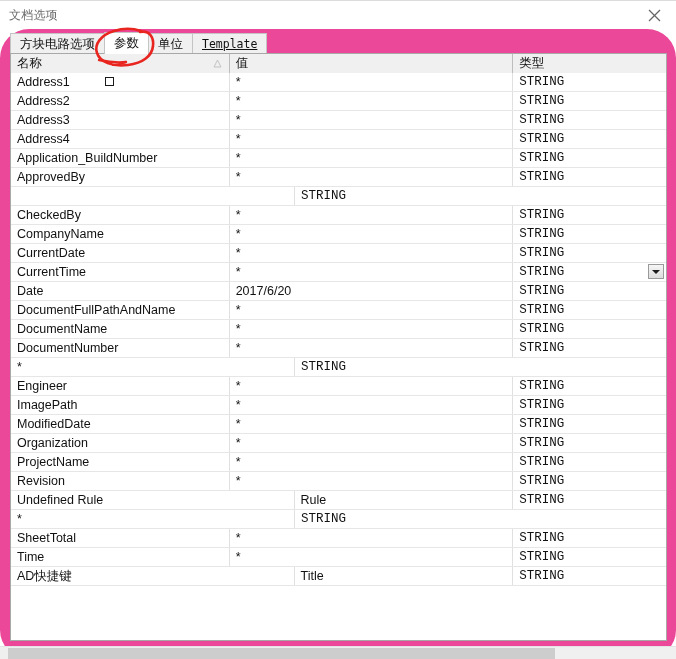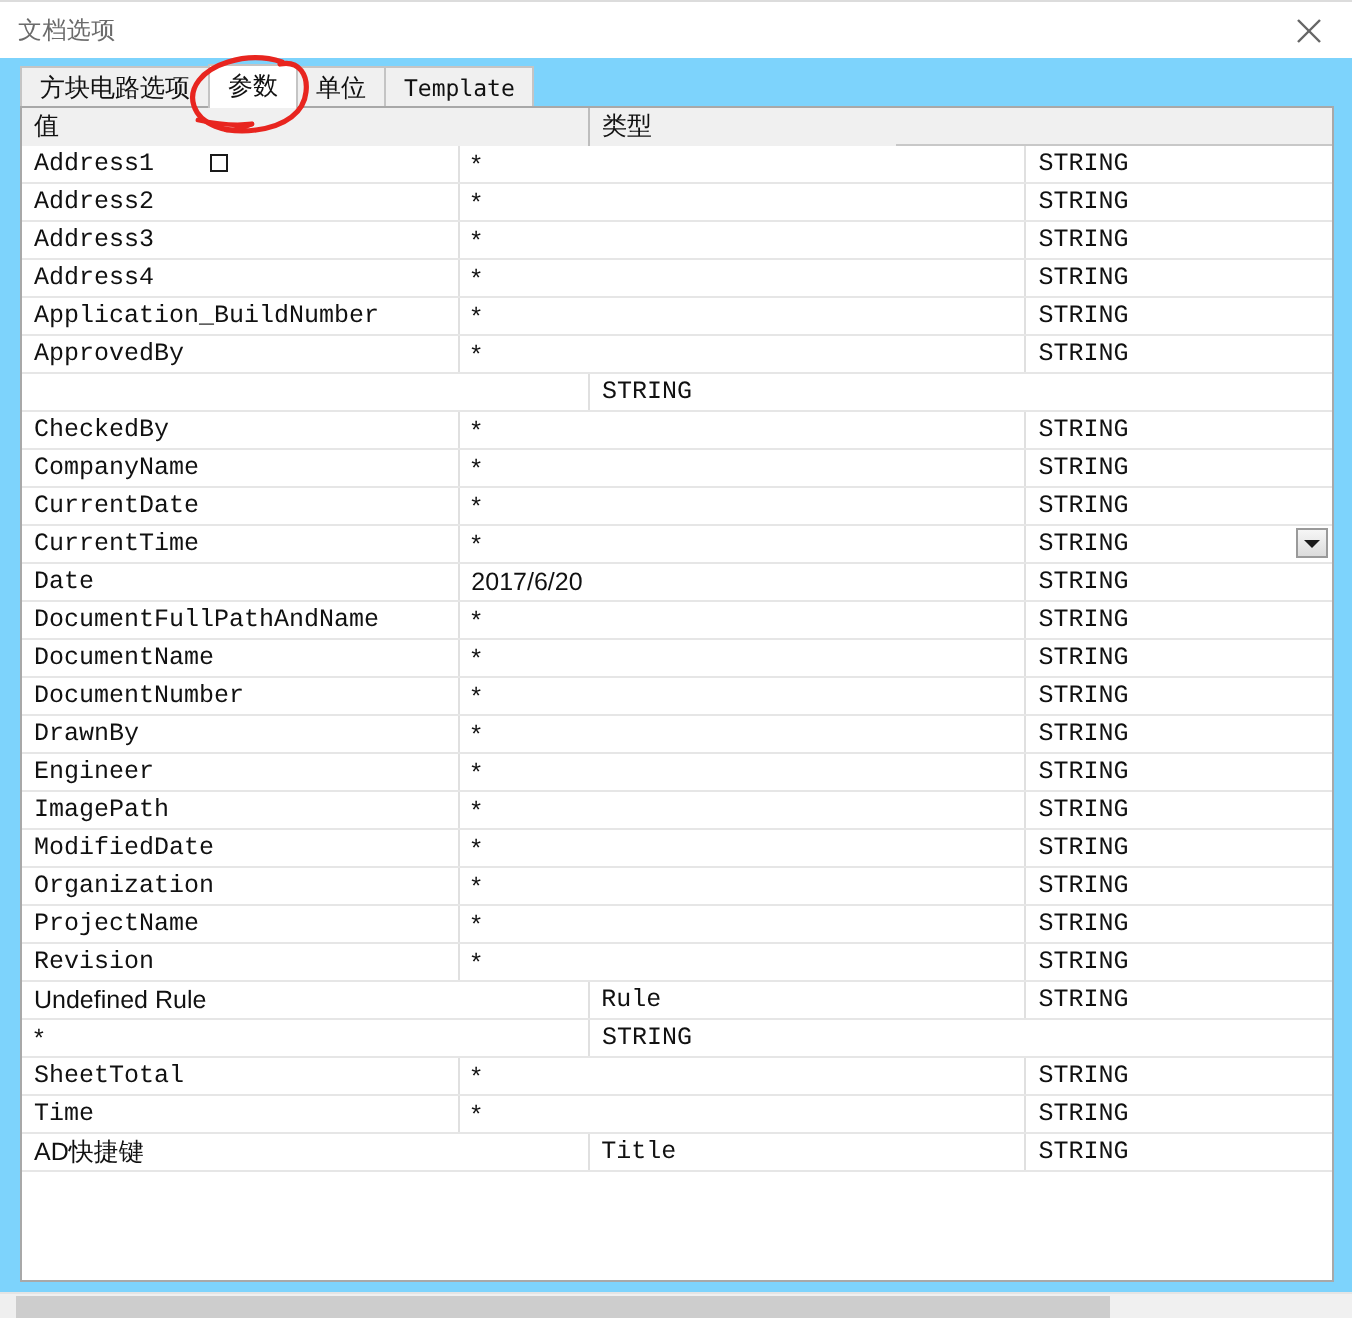--- a/index.html
+++ b/index.html
@@ -44,22 +44,23 @@
     cursor: pointer;
   }
   .close-btn svg { display: block; }
 
   
   .dialog-body {
     position: absolute;
     left: 0; top: 29px;
     width: 676px;
     height: 630px;
-    background: #7dd3fc;
-    box-sizing: border-box;
+    background: #ec4899;
+    box-sizing: border-box;
+    border-radius: 29px;
   }
 
   
   .tabstrip {
     position: absolute;
     left: 10px; top: 3px;
     width: 656px;
     height: 22px;
     display: flex;
     align-items: flex-end;
@@ -81,20 +82,21 @@
   }
   .tab.active {
     background: #ffffff;
     z-index: 3;
     height: 22px;
     line-height: 21px;
   }
   .tab.latin {
     font-family: "DejaVu Sans Mono", "Liberation Mono", monospace;
     font-size: 11.5px;
+    text-decoration: underline;
   }
 
   
   .grid-panel {
     position: absolute;
     left: 10px; top: 24px;
     width: 657px;
     height: 588px;
     background: #ffffff;
     border: 1px solid #a8a8a8;
@@ -150,21 +152,21 @@
     height: 18px;
     line-height: 18px;
     font-size: 12.5px;
     color: #111;
     padding-left: 6px;
     white-space: nowrap;
     overflow: hidden;
     border-right: 1px solid #e0e0e0;
     position: relative;
   }
-  .cell.c1 { width: 219px; font-family: Liberation Mono, monospace; }
+  .cell.c1 { width: 219px; }
   .cell.c2 { width: 284px; }
   .cell.c3 { width: 153px; border-right: none; font-family: Liberation Mono, monospace; }
 
   .mini-square {
     position: absolute;
     left: 94px;
     top: 4px;
     width: 9px; height: 9px;
     border: 1px solid #1a1a1a;
     background: #ffffff;
@@ -252,20 +254,26 @@
       <span>单位</span>
     </div>
     <div class="tab latin">
       <span>Template</span>
     </div>
   </div>
 
   <div class="grid-panel">
 
     <div class="grid-header">
+      <div class="hcell c1">
+        <span>名称</span>
+        <svg class="sort-indicator" viewBox="0 0 9 9">
+          <polygon points="4.5,1 8,8 1,8" fill="none" stroke="#8a8a8a" stroke-width="1"></polygon>
+        </svg>
+      </div>
       <div class="hcell c2">
         <span>值</span>
       </div>
       <div class="hcell c3">
         <span>类型</span>
       </div>
     </div>
 
     <div class="grid-rows" id="grid-rows">
         <div class="row">
@@ -338,21 +346,20 @@
           <div class="cell c1">DocumentName</div>
           <div class="cell c2">*</div>
           <div class="cell c3">STRING</div>
         </div>
         <div class="row">
           <div class="cell c1">DocumentNumber</div>
           <div class="cell c2">*</div>
           <div class="cell c3">STRING</div>
         </div>
         <div class="row">
-          <div class="cell c1">DrawnBy</div>
           <div class="cell c2">*</div>
           <div class="cell c3">STRING</div>
         </div>
         <div class="row">
           <div class="cell c1">Engineer</div>
           <div class="cell c2">*</div>
           <div class="cell c3">STRING</div>
         </div>
         <div class="row">
           <div class="cell c1">ImagePath</div>

